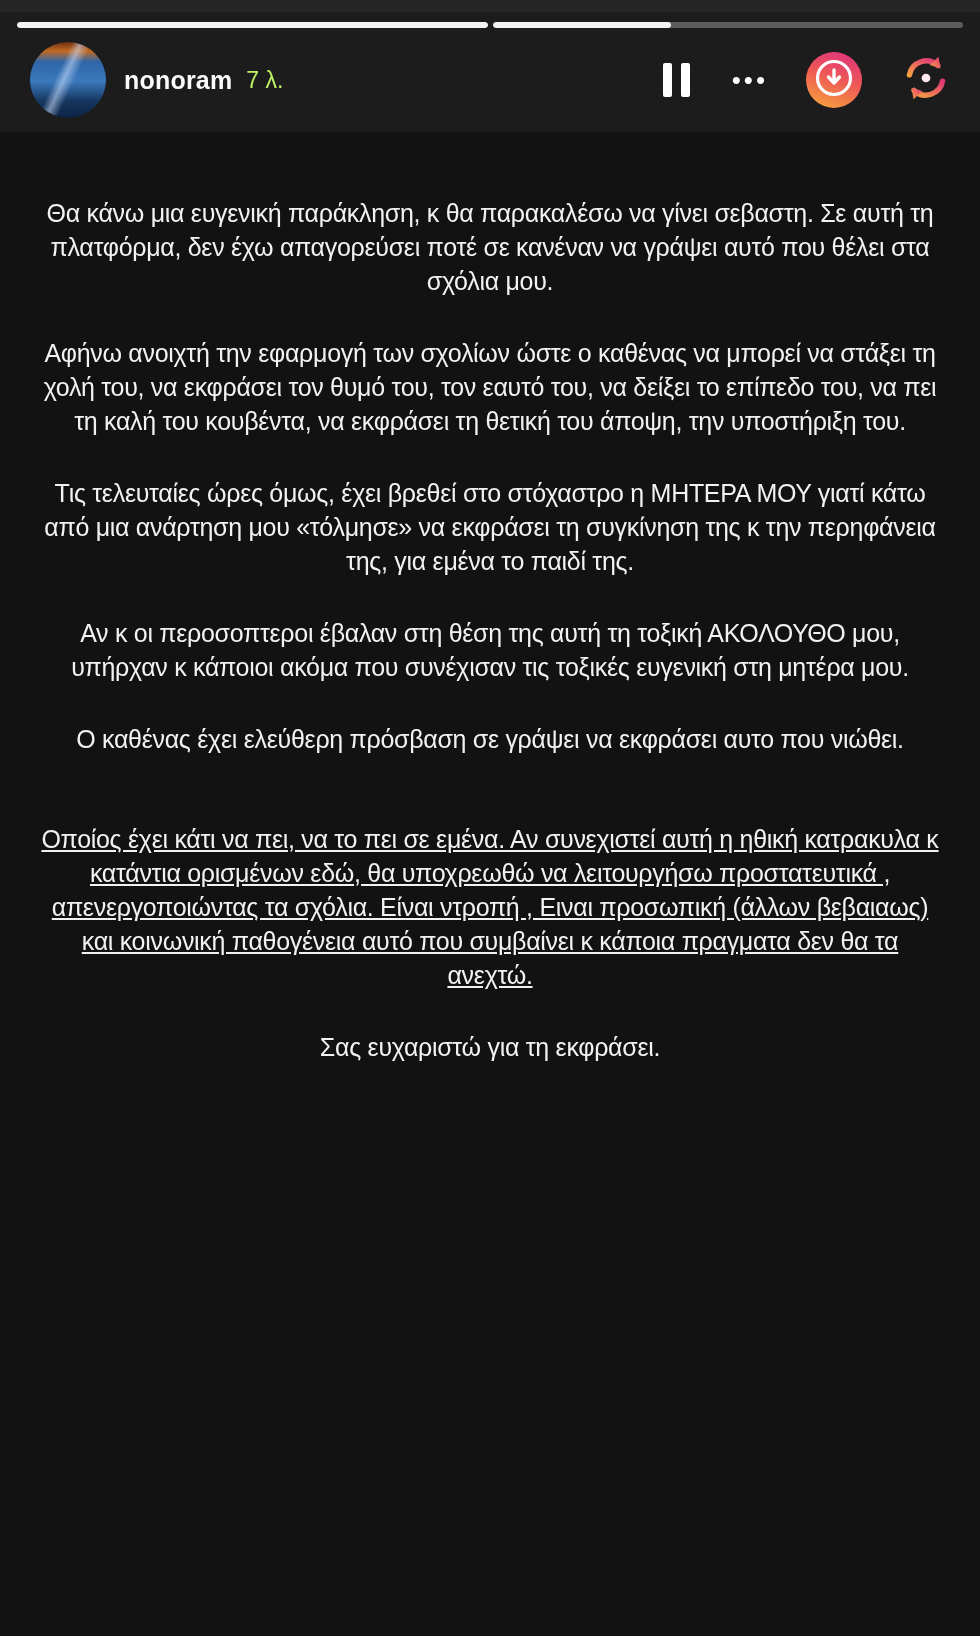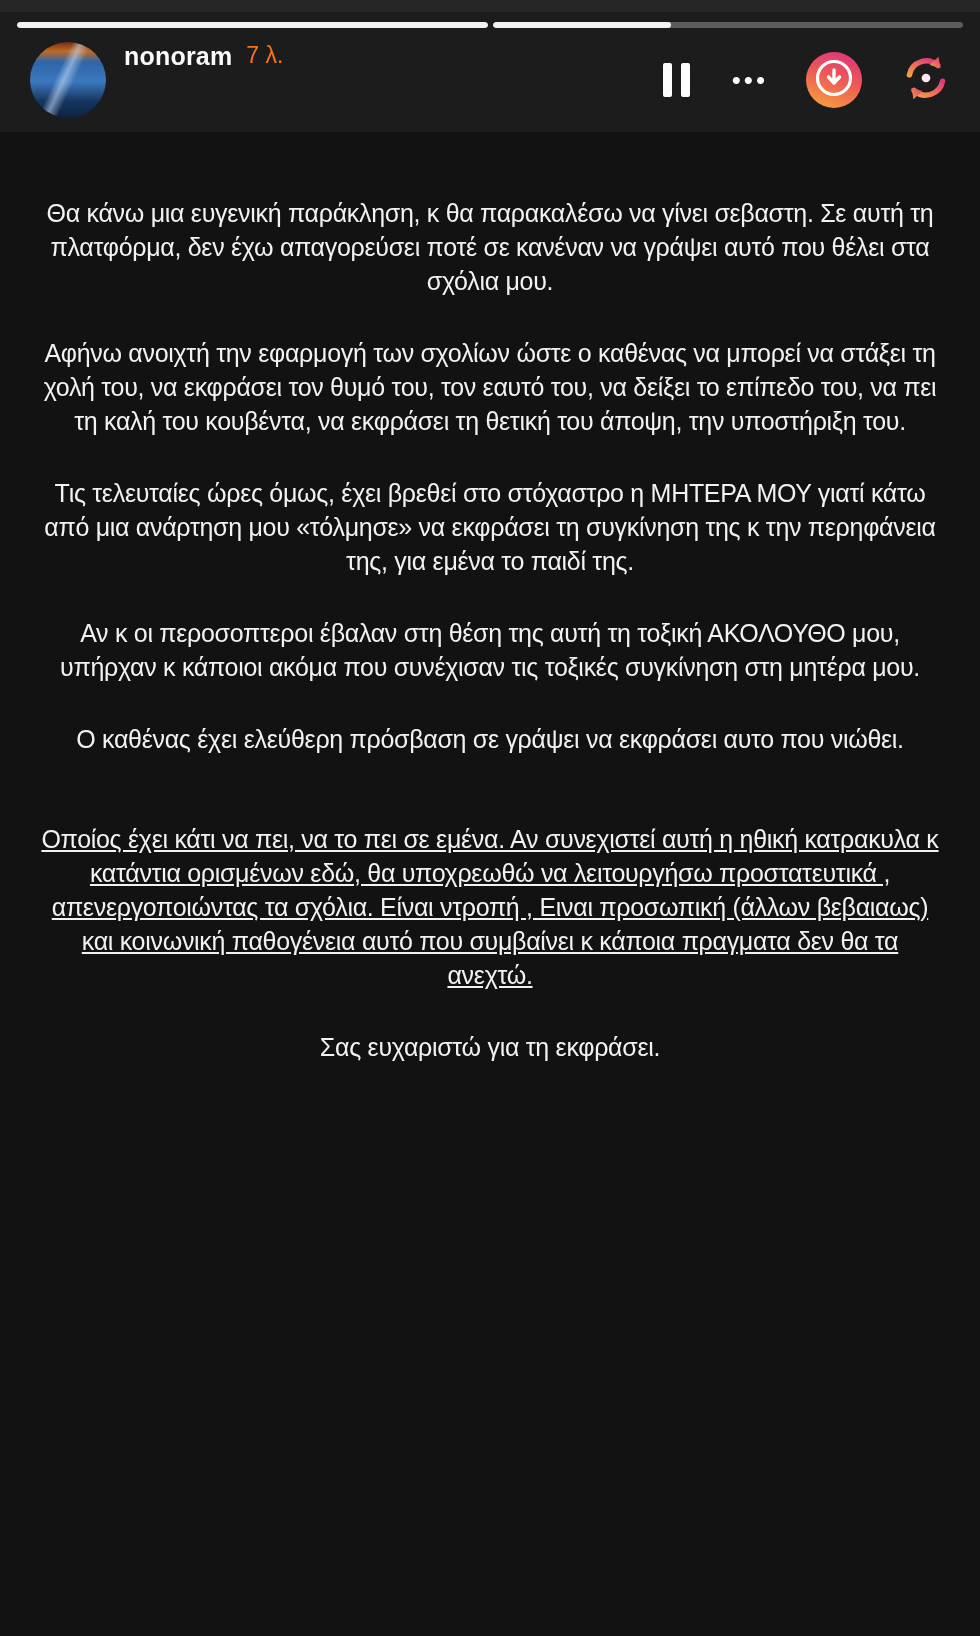--- a/index.html
+++ b/index.html
@@ -16,35 +16,35 @@
   .progress-row{
     display:flex;gap:5px;
     padding:10px 17px 0 17px;
   }
   .progress-track{
     flex:1;height:6px;border-radius:3px;
     background:#5c5c5c;overflow:hidden;
   }
   .progress-fill{height:100%;background:#f2f2f2;border-radius:3px;}
   .header-row{
-    display:flex;
+    display:flex;align-items:center;
     padding:14px 26px 0 30px;
   }
   .avatar{
     width:76px;height:76px;border-radius:50%;
     background:
       linear-gradient(115deg, transparent 38%, rgba(205,225,255,0.55) 46%, transparent 56%),
       linear-gradient(180deg,#6e2f14 0%,#c36a22 12%,#2e66a8 26%,#3b79bd 52%,#16355e 78%,#0d2344 100%);
     flex:0 0 auto;
   }
   .username{
     margin-left:18px;color:#fafafa;font-size:25px;font-weight:700;
     letter-spacing:0.2px;
   }
-  .story-time{margin-left:14px;color:#f97316;font-size:23px;}
+  .story-time{margin-left:14px;color:#bef264;font-size:23px;}
   .header-actions{margin-left:auto;display:flex;align-items:center;gap:36px;}
   .pause-btn{display:flex;gap:9px;cursor:pointer;padding:4px;}
   .pause-bar{width:9px;height:34px;background:#fff;border-radius:2px;}
   .more-btn{
     color:#fff;font-size:26px;letter-spacing:3px;cursor:pointer;
     line-height:34px;padding:4px 2px;
   }
   .grad-circle{
     width:56px;height:56px;border-radius:50%;
     background:linear-gradient(200deg,#e0367a 8%,#ee5a55 48%,#f59e3f 92%);
@@ -127,18 +127,18 @@
       </div>
     </div>
   </div>
 </div>
 
 <div class="story-area">
   <div class="story-text">
     <p>Θα κάνω μια ευγενική παράκληση, κ θα παρακαλέσω να γίνει σεβαστη. Σε αυτή τη πλατφόρμα, δεν έχω απαγορεύσει ποτέ σε κανέναν να γράψει αυτό που θέλει στα σχόλια μου.</p>
     <p>Αφήνω ανοιχτή την εφαρμογή των σχολίων ώστε ο καθένας να μπορεί να στάξει τη χολή του, να εκφράσει τον θυμό του, τον εαυτό του, να δείξει το επίπεδο του, να πει τη καλή του κουβέντα, να εκφράσει τη θετική του άποψη, την υποστήριξη του.</p>
     <p>Τις τελευταίες ώρες όμως, έχει βρεθεί στο στόχαστρο η ΜΗΤΕΡΑ ΜΟΥ γιατί κάτω από μια ανάρτηση μου «τόλμησε» να εκφράσει τη συγκίνηση της κ την περηφάνεια της, για εμένα το παιδί της.</p>
-    <p>Αν κ οι περοσοπτεροι έβαλαν στη θέση της αυτή τη τοξική ΑΚΟΛΟΥΘΟ μου, υπήρχαν κ κάποιοι ακόμα που συνέχισαν τις τοξικές συγκίνηση στη μητέρα μου.</p>
+    <p>Αν κ οι περοσοπτεροι έβαλαν στη θέση της αυτή τη τοξική ΑΚΟΛΟΥΘΟ μου, υπήρχαν κ κάποιοι ακόμα που συνέχισαν τις τοξικές ευγενική στη μητέρα μου.</p>
     <p>Ο καθένας έχει ελεύθερη πρόσβαση σε γράψει να εκφράσει αυτο που νιώθει.</p>
     <p class="gap-large">Οποίος έχει κάτι να πει, να το πει σε εμένα. Αν συνεχιστεί αυτή η ηθική κατρακυλα κ κατάντια ορισμένων εδώ, θα υποχρεωθώ να λειτουργήσω προστατευτικά , απενεργοποιώντας τα σχόλια. Είναι ντροπή , Ειναι προσωπική (άλλων βεβαιαως) και κοινωνική παθογένεια αυτό που συμβαίνει κ κάποια πραγματα δεν θα τα ανεχτώ.</p>
     <p>Σας ευχαριστώ για τη εκφράσει.</p>
   </div>
 </div>
 
 </body></html>

